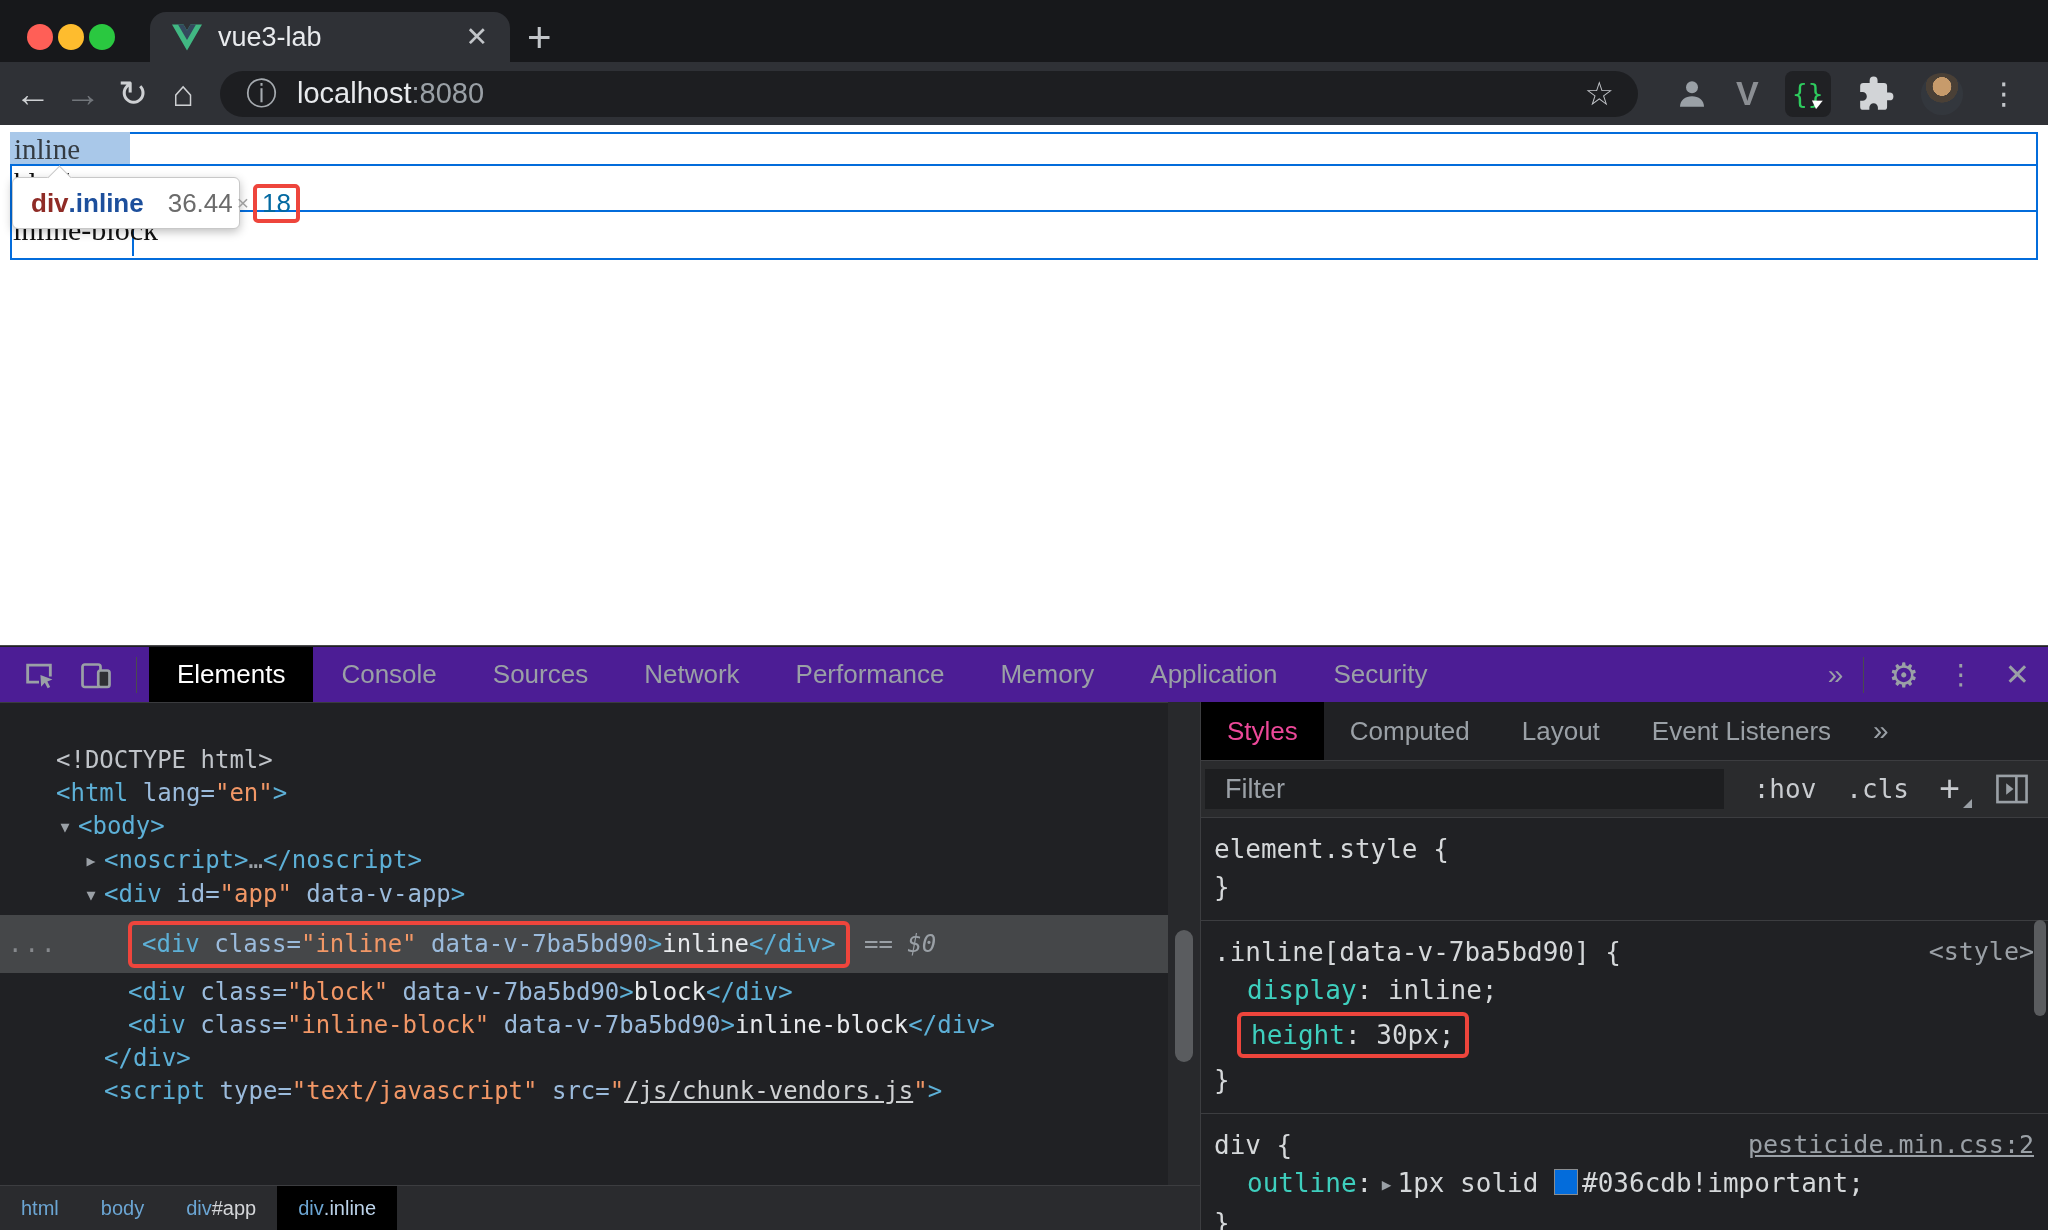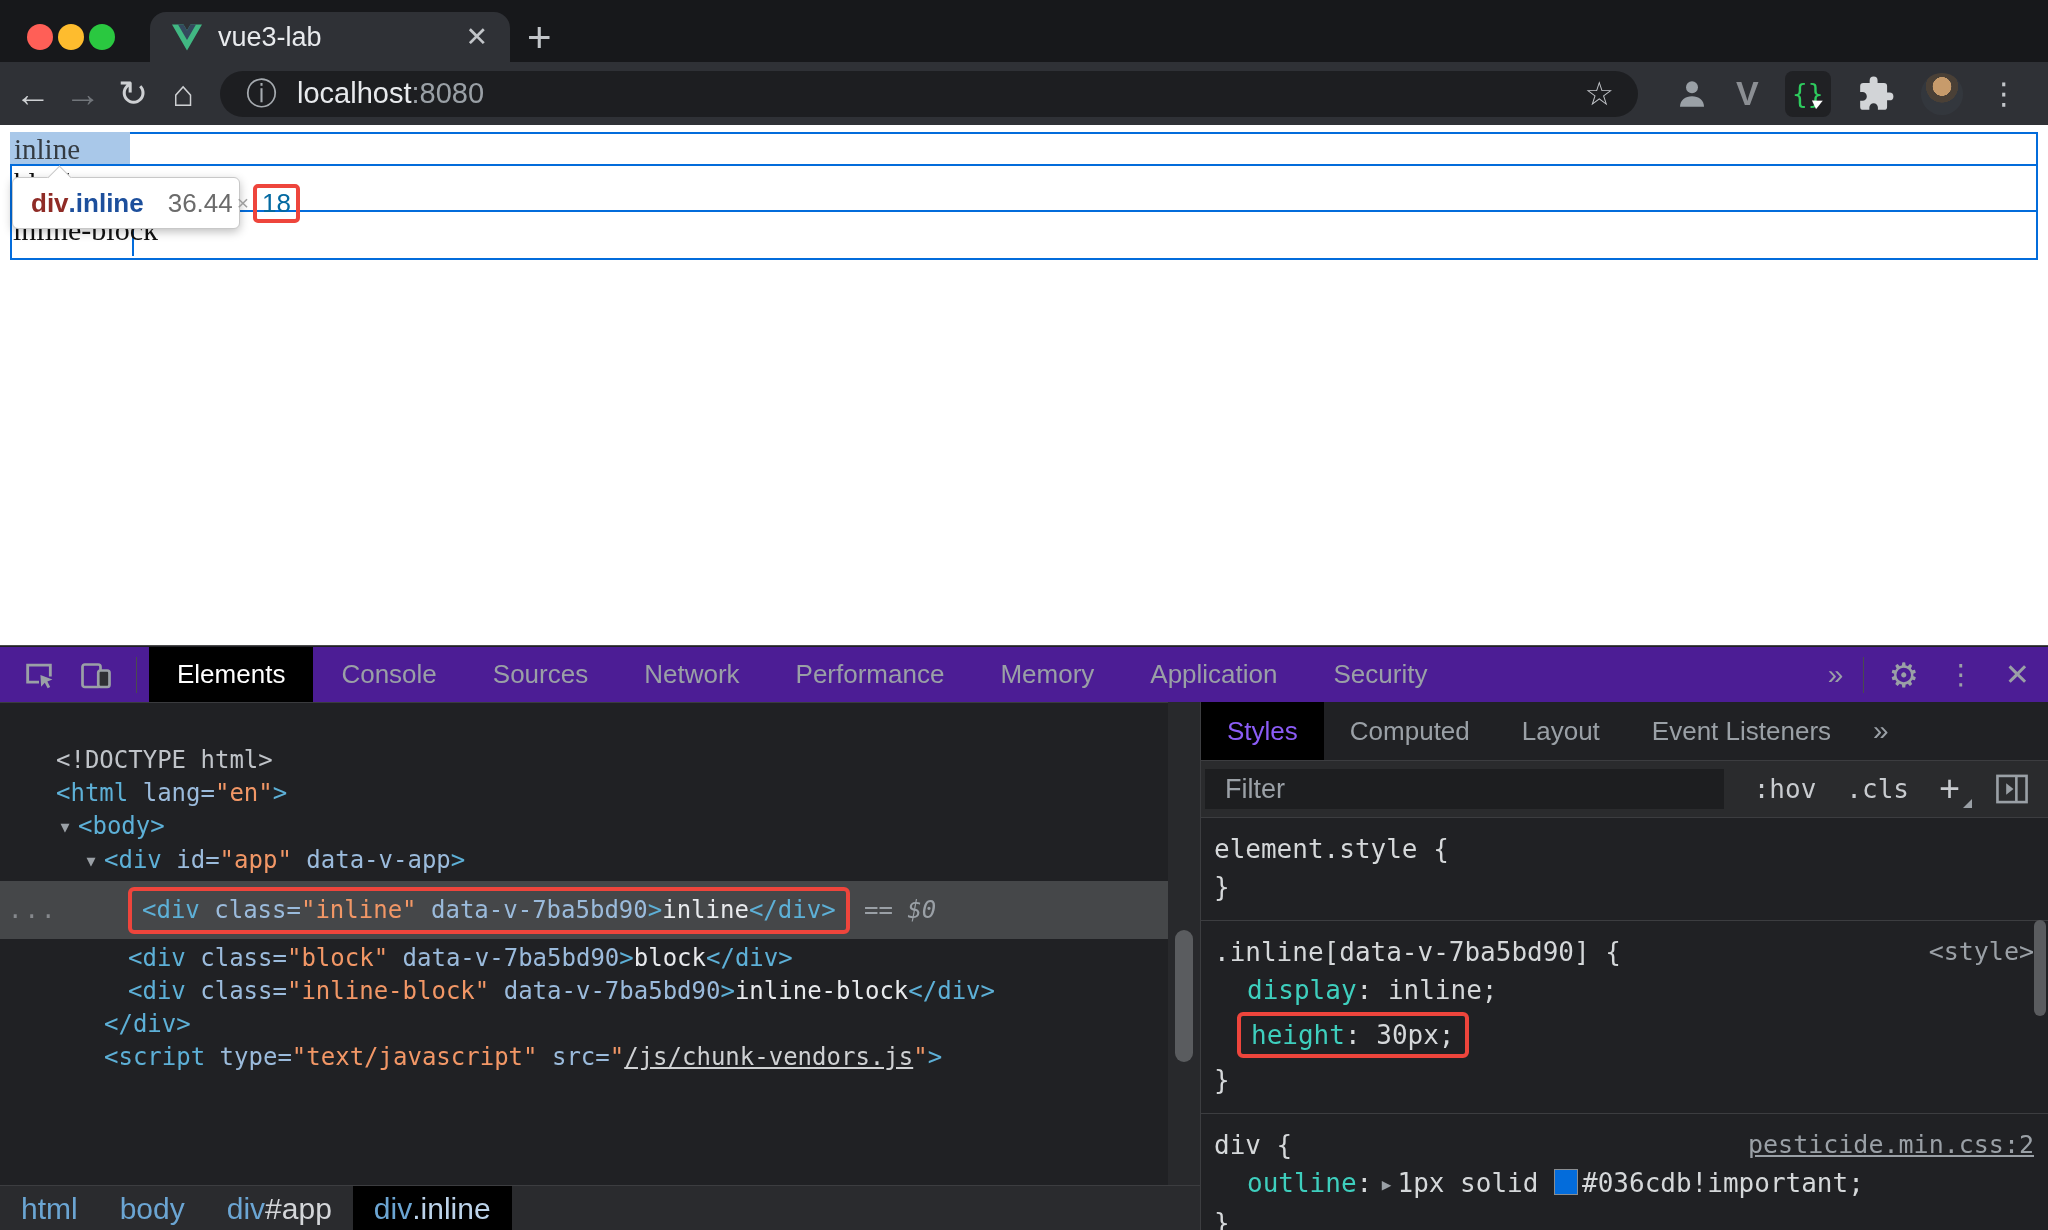--- a/index.html
+++ b/index.html
@@ -82,30 +82,30 @@
             width:1200px;}
   .arrow{display:inline-block;width:26px;margin-left:-26px;color:#9aa0a6;font-size:15px;text-align:center;vertical-align:2px;}
   .redbox{display:inline-block;border:4px solid #ee453c;border-radius:6px;padding:3px 10px;line-height:33px;}
   .dots3{position:absolute;left:8px;top:50%;transform:translateY(-50%);color:#86898d;letter-spacing:2px;}
   .c-tag{color:#5db0d7;} .c-attr{color:#9bbbdc;} .c-eq{color:#9bbbdc;} .c-val{color:#f29766;}
   .c-txt{color:#e8eaed;} .c-gray{color:#9aa0a6;} .c-comment{color:#898d92;}
   .c-doctype{color:#c0c4c9;} .c-dollar{color:#9aa0a6;font-style:italic;} .c-srcval{color:#cfd1d3;text-decoration:underline;}
   .el-scroll{position:absolute;right:0;top:0;width:32px;height:484px;background:#28292c;}
   .el-thumb{position:absolute;left:7px;top:228px;width:18px;height:132px;border-radius:9px;background:#5a5c5f;}
   .crumbs{position:absolute;left:0;bottom:0;width:1200px;height:45px;background:#2a2b2e;
-          border-top:1px solid #3c3d40;display:flex;align-items:center;font-size:30px;}
+          border-top:1px solid #3c3d40;display:flex;align-items:center;font-size:20px;}
   .crumb{padding:0 21px;height:45px;display:flex;align-items:center;white-space:pre;}
   .crumb.selected{background:#000;}
   .cr-tag{color:#6ba5d3;} .cr-extra{color:#d4d6d9;} .cr-extra2{color:#bcd3ea;}
   
   .sidebar{position:relative;width:848px;height:529px;border-left:1px solid #3c3d40;box-sizing:border-box;
            background:#202124;}
   .sb-tabs{display:flex;height:58px;border-bottom:1px solid #3c3d40;align-items:stretch;}
   .sb-tab{padding:0 26px;display:flex;align-items:center;color:#9aa0a6;font-size:26px;}
-  .sb-tab.active{background:#000;color:#8b5cf6;}
+  .sb-tab.active{background:#000;color:#ec4899;}
   .sb-more{color:#9aa0a6;font-size:28px;display:flex;align-items:center;padding:0 16px;}
   .filter-row{height:56px;background:#2a2b2d;border-bottom:1px solid #3c3d40;display:flex;align-items:center;}
   .filter-input{flex:1;height:40px;margin-left:4px;background:#1d1e20;display:flex;align-items:center;}
   .filter-ph{margin-left:20px;color:#9aa0a6;font-size:27px;}
   .f-item{color:#c8cbcf;font-size:26px;margin-left:30px;font-family:"DejaVu Sans Mono",monospace;}
   .f-plus{color:#c8cbcf;font-size:36px;margin-left:30px;position:relative;font-family:"Liberation Sans",sans-serif;}
   .f-plus:after{content:"";position:absolute;right:-12px;bottom:2px;border-left:9px solid transparent;border-bottom:9px solid #9aa0a6;}
   .f-panelico{margin:0 18px 0 34px;}
   .rules{font-family:"DejaVu Sans Mono","Liberation Mono",monospace;font-size:26px;color:#d5d8da;}
   .rule{padding:12px 0 14px 13px;border-bottom:1px solid #3c3d40;position:relative;}
@@ -225,20 +225,21 @@
         <span class="dt-kebab">⋮</span>
         <span class="dt-close">✕</span>
       </div>
     </div>
     <div class="dt-body">
       <div class="left-col">
         <div class="code">
             <div class="crow"><span style="padding-left: 56px;"><span class="c-doctype">&lt;!DOCTYPE html&gt;</span></span></div>
             <div class="crow"><span style="padding-left: 56px;"><span class="c-tag">&lt;html</span><span class="c-attr"> lang</span><span class="c-eq">=</span><span class="c-val">"en"</span><span class="c-tag">&gt;</span></span></div>
             <div class="crow"><span style="padding-left: 78px;"><span class="arrow">▼</span><span class="c-tag">&lt;body&gt;</span></span></div>
+            <div class="crow"><span style="padding-left: 104px;"><span class="arrow">▶</span><span class="c-tag">&lt;noscript&gt;</span><span class="c-gray">…</span><span class="c-tag">&lt;/noscript&gt;</span></span></div>
             <div class="crow"><span style="padding-left: 104px;"><span class="arrow">▼</span><span class="c-tag">&lt;div</span><span class="c-attr"> id</span><span class="c-eq">=</span><span class="c-val">"app"</span><span class="c-attr"> data-v-app</span><span class="c-tag">&gt;</span></span></div>
             <div class="crow sel"><span class="dots3">...</span><span style="padding-left: 128px;"><span class="redbox"><span class="c-tag">&lt;div</span><span class="c-attr"> class</span><span class="c-eq">=</span><span class="c-val">"inline"</span><span class="c-attr"> data-v-7ba5bd90</span><span class="c-tag">&gt;</span><span class="c-txt">inline</span><span class="c-tag">&lt;/div&gt;</span></span><span class="c-gray"> == </span><span class="c-dollar">$0</span></span></div>
             <div class="crow"><span style="padding-left: 128px;"><span class="c-tag">&lt;div</span><span class="c-attr"> class</span><span class="c-eq">=</span><span class="c-val">"block"</span><span class="c-attr"> data-v-7ba5bd90</span><span class="c-tag">&gt;</span><span class="c-txt">block</span><span class="c-tag">&lt;/div&gt;</span></span></div>
             <div class="crow"><span style="padding-left: 128px;"><span class="c-tag">&lt;div</span><span class="c-attr"> class</span><span class="c-eq">=</span><span class="c-val">"inline-block"</span><span class="c-attr"> data-v-7ba5bd90</span><span class="c-tag">&gt;</span><span class="c-txt">inline-block</span><span class="c-tag">&lt;/div&gt;</span></span></div>
             <div class="crow"><span style="padding-left: 104px;"><span class="c-tag">&lt;/div&gt;</span></span></div>
             <div class="crow"><span style="padding-left: 104px;"><span class="c-tag">&lt;script</span><span class="c-attr"> type</span><span class="c-eq">=</span><span class="c-val">"text/javascript"</span><span class="c-attr"> src</span><span class="c-eq">=</span><span class="c-val">"</span><span class="c-srcval">/js/chunk-vendors.js</span><span class="c-val">"</span><span class="c-tag">&gt;</span></span></div>
           </div>
         <div class="el-scroll">
             <div class="el-thumb"></div>
           </div>

